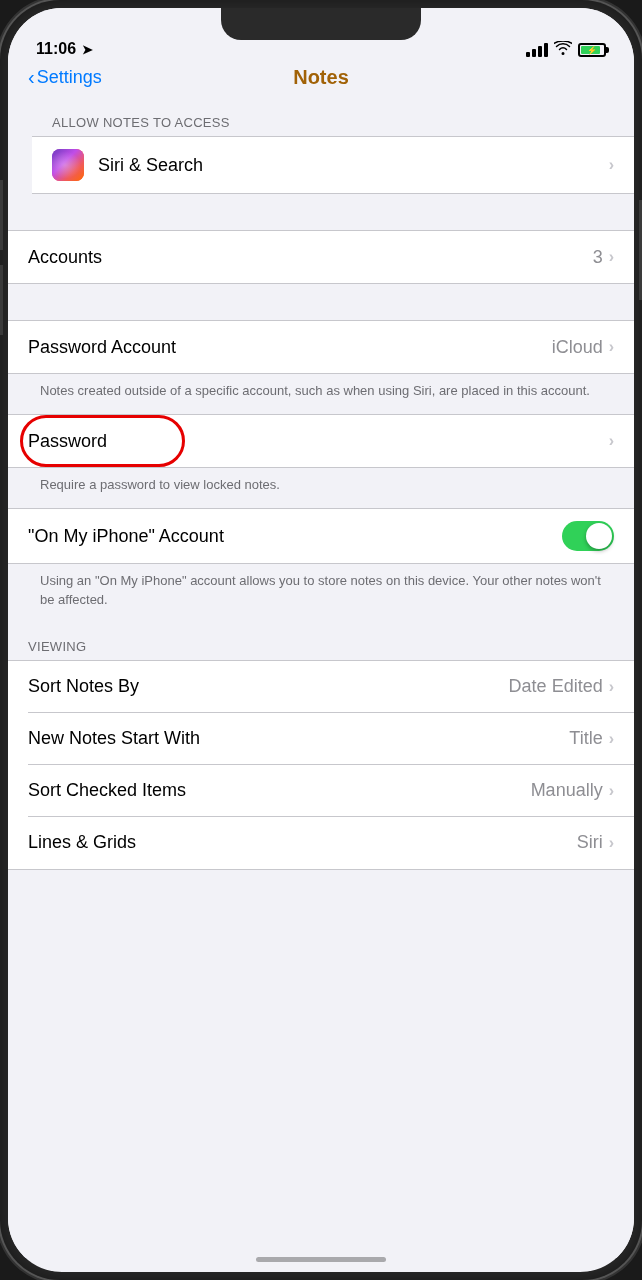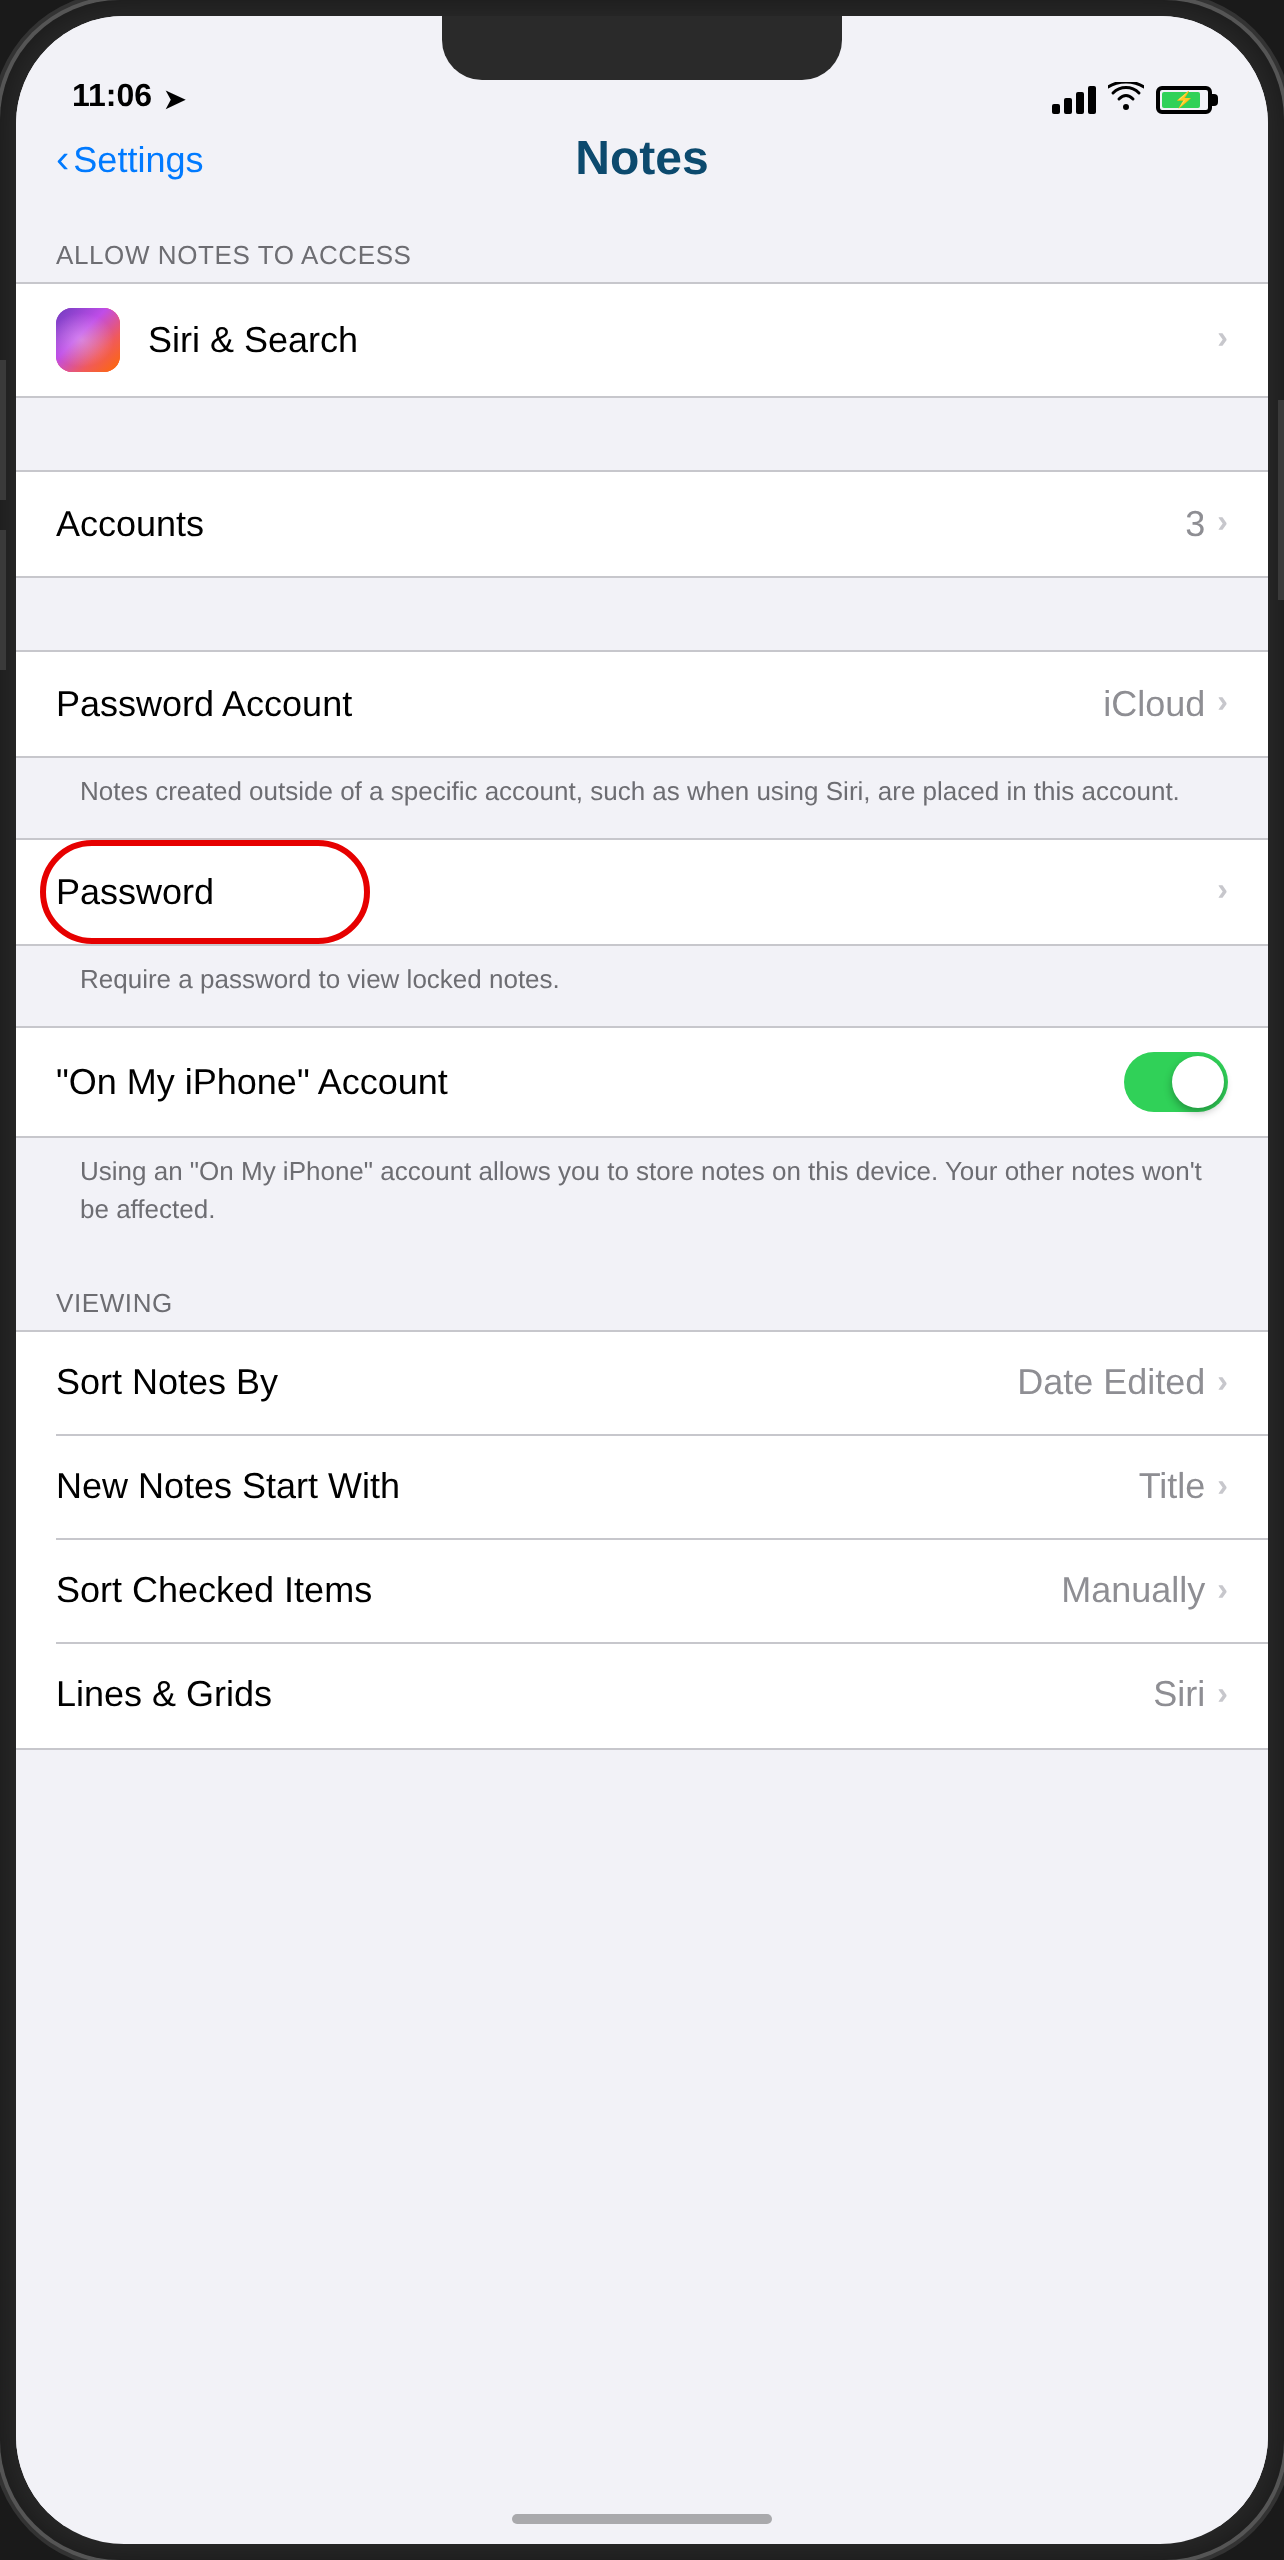--- a/index.html
+++ b/index.html
@@ -141,35 +141,36 @@
       text-decoration: none;
       cursor: pointer;
     }
 
     .back-chevron {
       font-size: 20px;
       margin-right: 2px;
     }
 
     .nav-title {
-      font-size: 24px;
+      font-size: 20px;
       font-weight: 700;
-      color: #0c4a6e;
+      color: #a16207;
     }
 
     
     .content {
       overflow-y: auto;
       height: calc(100% - 50px - 55px);
       background: #f2f2f7;
     }
 
     
     .section-group {
       margin-bottom: 0;
+      padding-left: 24px;
     }
 
     .section-header {
       font-size: 13px;
       font-weight: 400;
       color: #6d6d72;
       text-transform: uppercase;
       padding: 16px 20px 6px;
       letter-spacing: 0.3px;
     }

